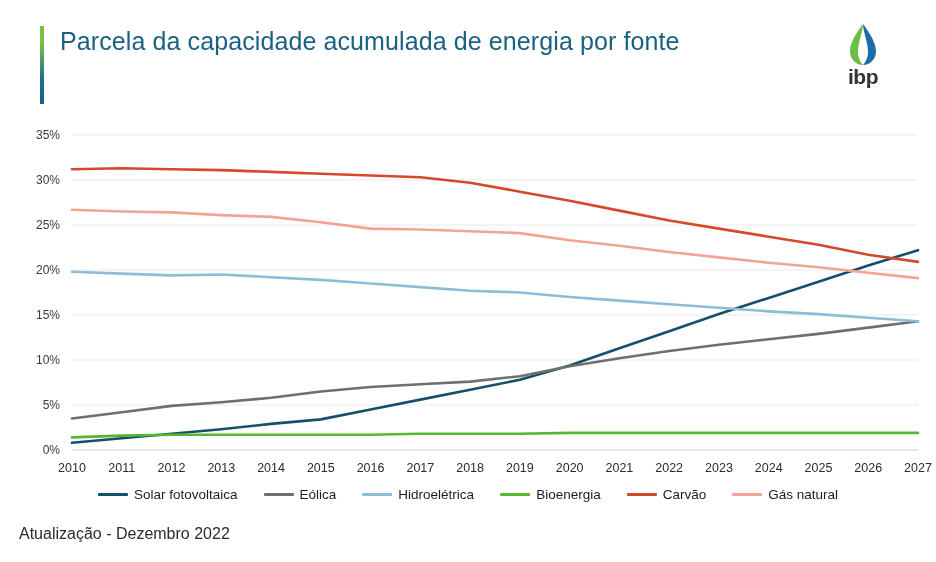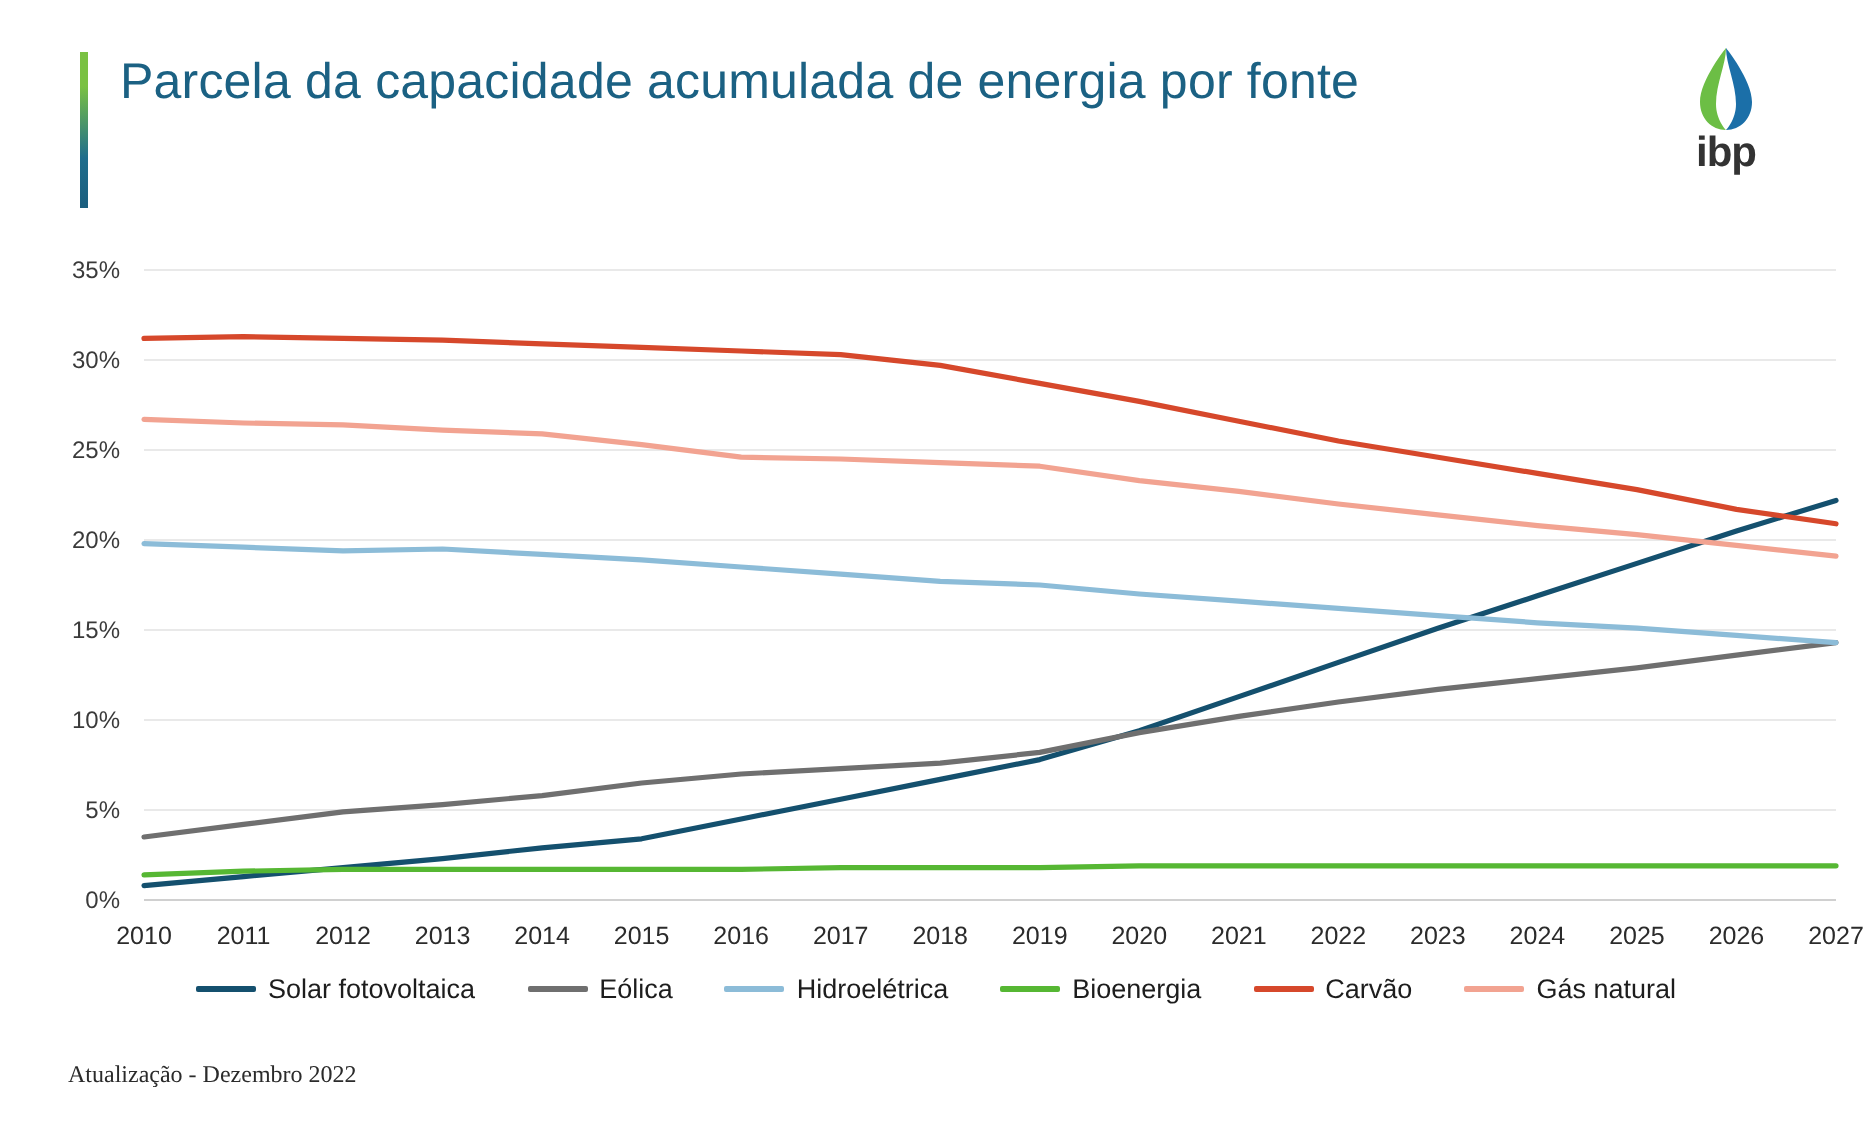--- a/index.html
+++ b/index.html
@@ -96,25 +96,24 @@
     justify-content: center;
     gap: 26px;
   }
   .legend-item { display: flex; align-items: center; gap: 6px; }
   .legend-swatch { display: block; width: 30px; height: 3px; border-radius: 1px; }
   .legend-label { font-size: 13.5px; color: #1d1d1d; white-space: nowrap; }
 
   
   .footer {
     position: absolute;
-    left: 34px; bottom: 16px;
-    font-size: 12px;
+    left: 19px; bottom: 16px;
+    font-size: 16px;
     color: #2b2b2b;
     line-height: 1.5;
-    font-family: Liberation Serif, serif;
   }
   .footer div { white-space: nowrap; }
 </style>
 </head>
 <body>
 
 <div id="page">
 
   <div class="header">
     <div class="accent-bar"></div>

